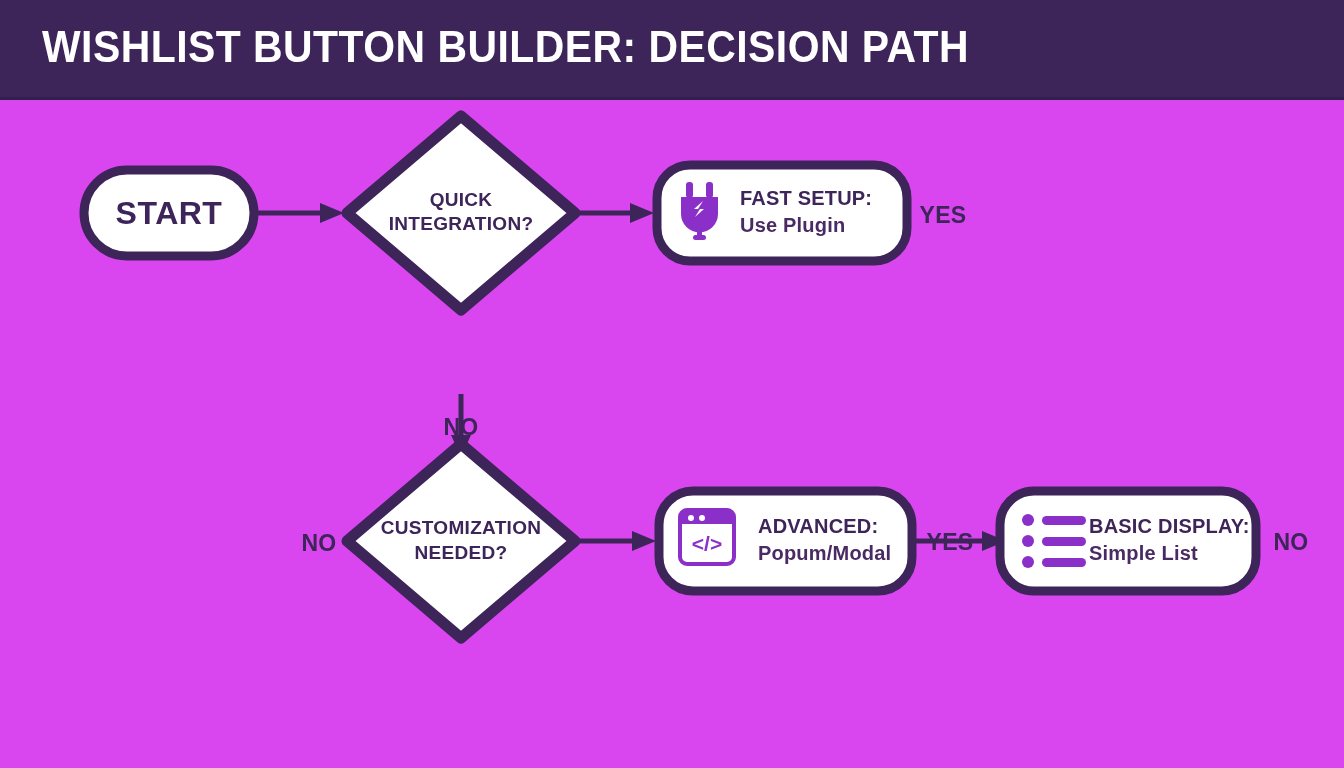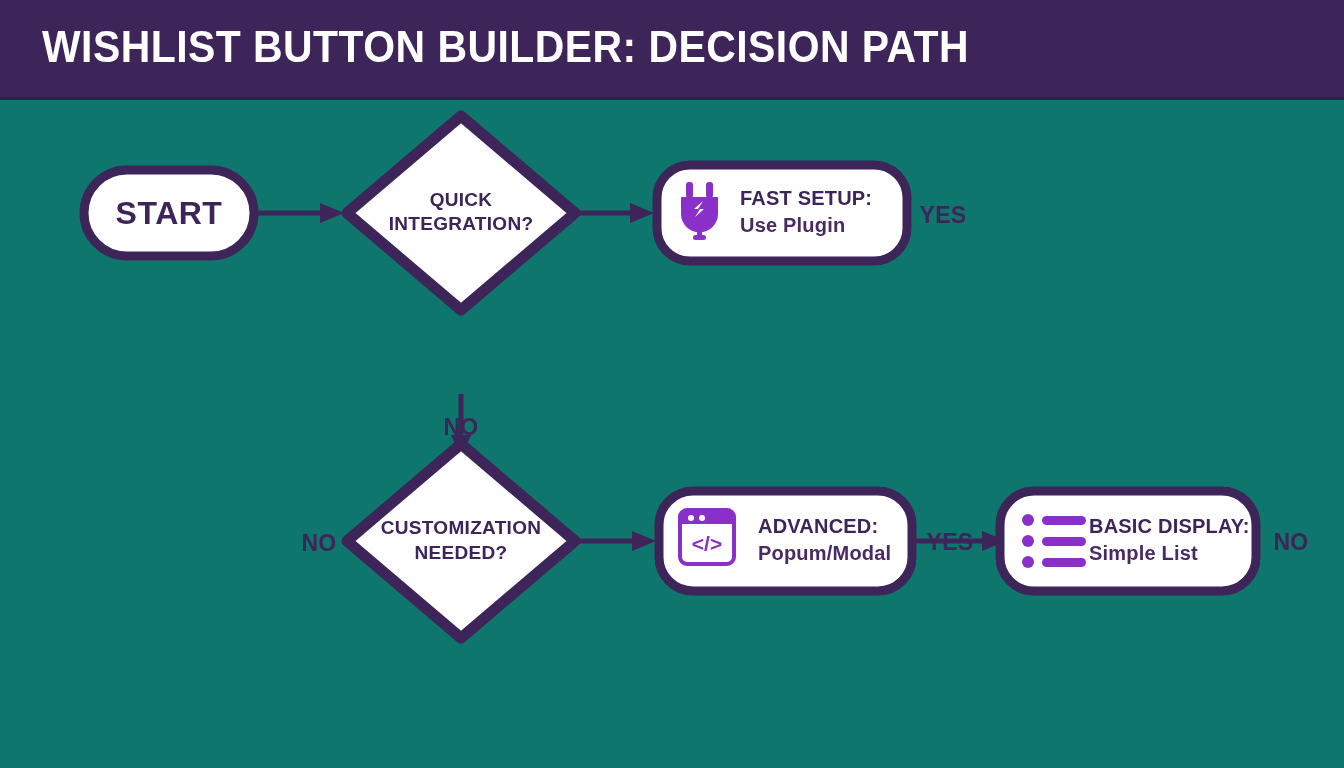--- a/index.html
+++ b/index.html
@@ -10,21 +10,21 @@
   body {
     width: 1344px;
     height: 768px;
     overflow: hidden;
     font-family: "Liberation Sans", sans-serif;
   }
   #page {
     position: relative;
     width: 1344px;
     height: 768px;
-    background: #0f766e;
+    background: #d946ef;
   }
   #header-band {
     position: absolute;
     left: 0;
     top: 0;
     width: 1344px;
     height: 100px;
     background: #3d2459;
     border-bottom: 3px solid #31204a;
     box-sizing: border-box;

